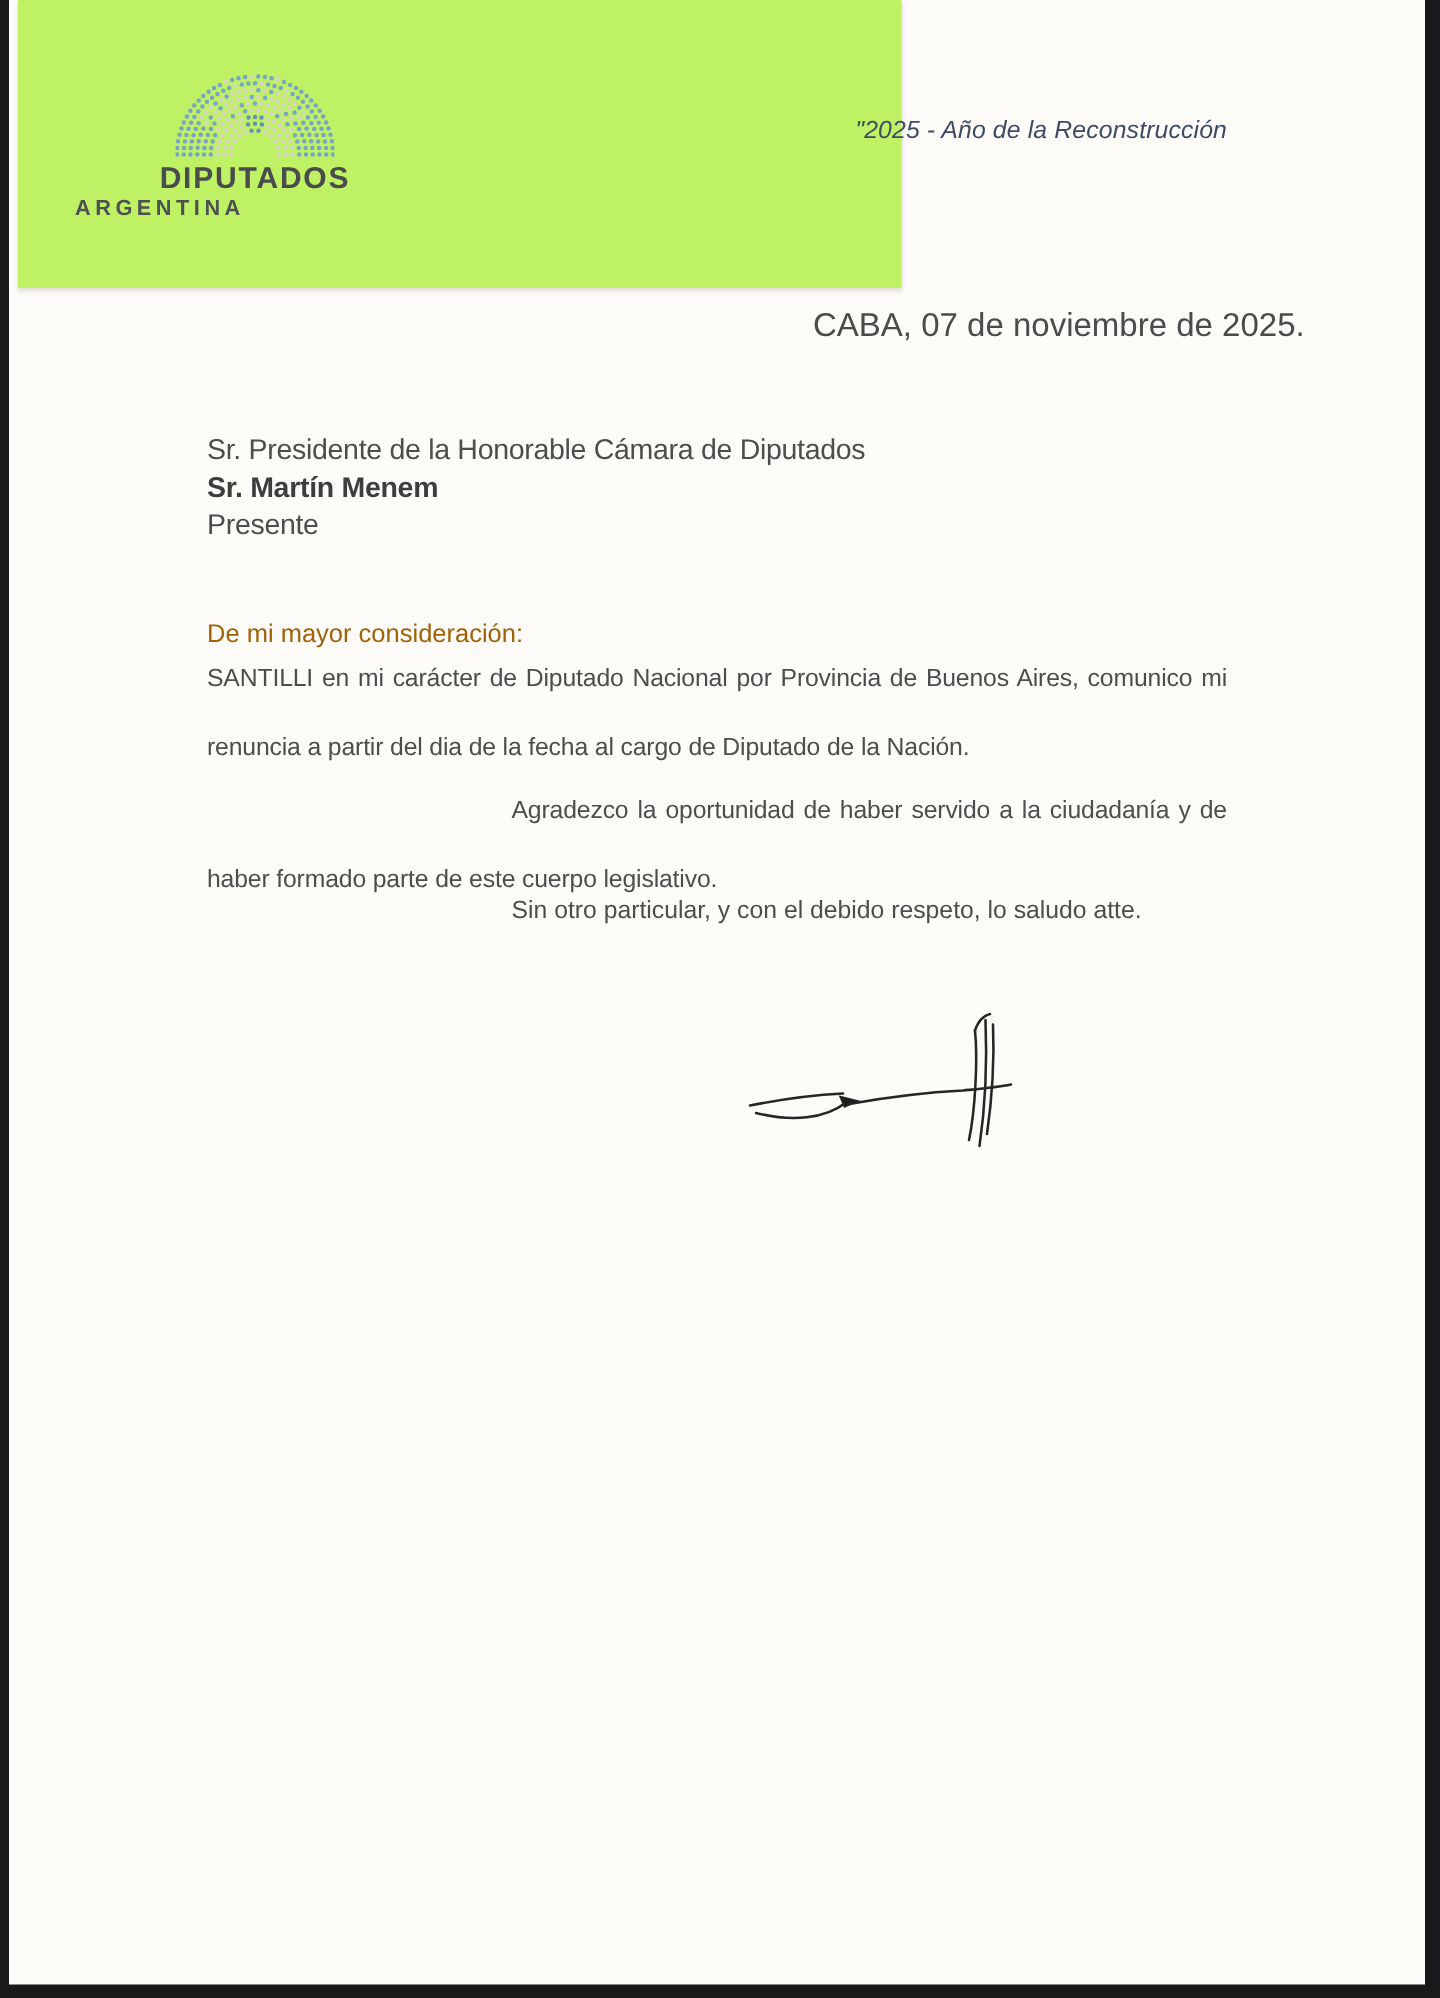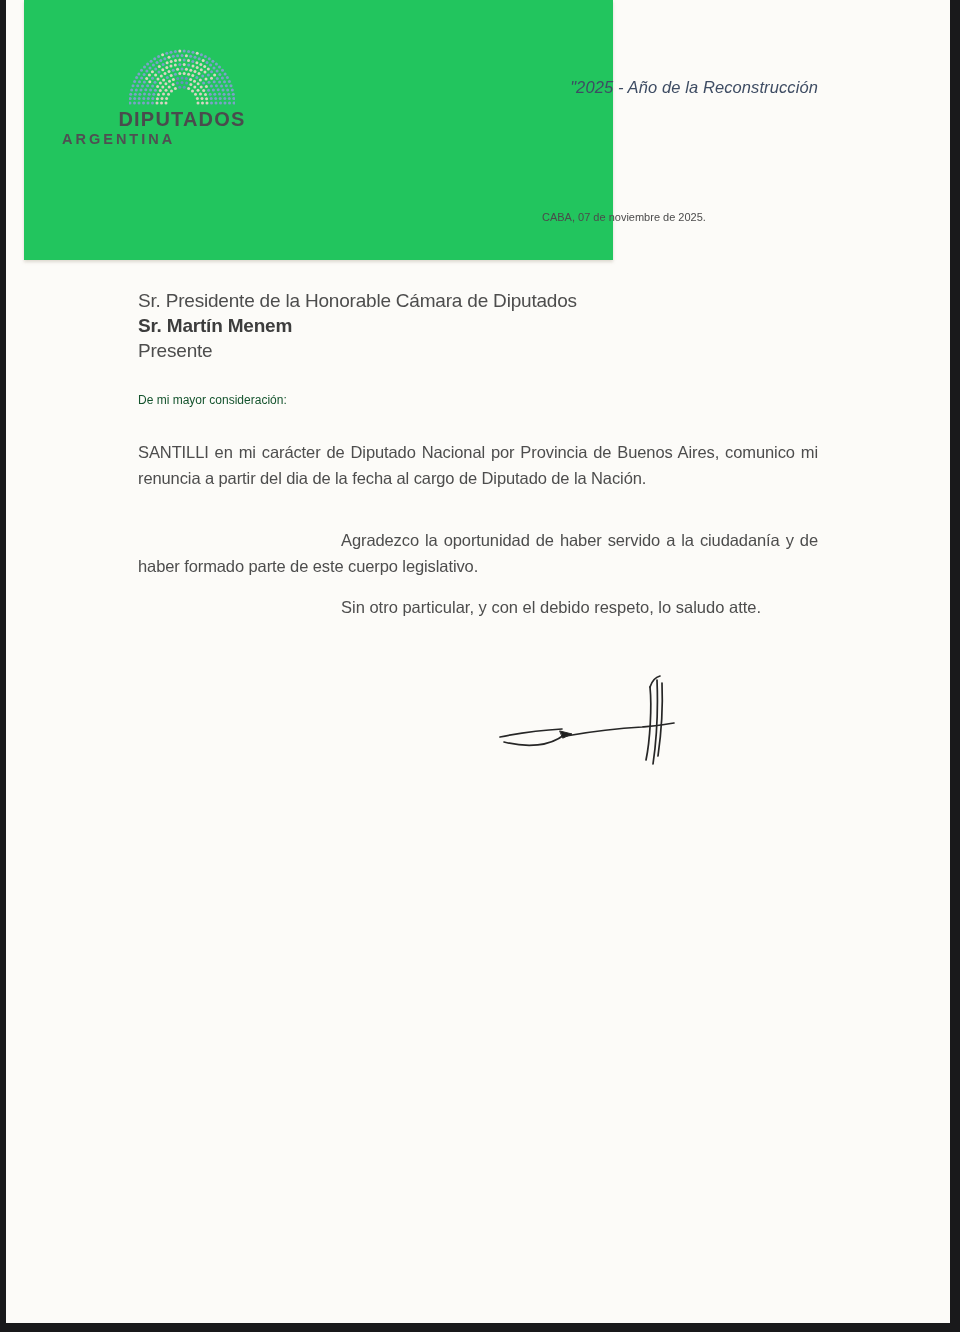--- a/index.html
+++ b/index.html
@@ -10,52 +10,52 @@
     color:#4e4e4e;
   }
   
   .edge{position:absolute;background:#19191b;}
   .edge-left{left:0;top:0;width:6px;height:1332px;}
   .edge-right{left:950px;top:0;width:10px;height:1332px;}
   .edge-bottom{left:0;top:1323px;width:960px;height:9px;}
 
   
   .letterhead{
-    position:absolute;left:24px;top:0;width:589px;height:260px;
-    background:#22c55e;box-shadow:0 2px 3px rgba(170,162,145,0.38);
+    position:absolute;left:12px;top:0;width:589px;height:192px;
+    background:#bef264;box-shadow:0 2px 3px rgba(170,162,145,0.38);
   }
   .logo-arc{position:absolute;left:105px;top:45px;width:106px;height:61px;}
   .brand{
     position:absolute;left:38px;top:109px;width:240px;text-align:center;
     font-size:20px;line-height:20px;font-weight:700;letter-spacing:1.2px;color:#4a4b4d;
   }
   .country{
     position:absolute;left:38px;top:131px;width:240px;
     font-size:14.5px;line-height:16px;font-weight:700;letter-spacing:3px;color:#4f5052;
   }
 
   
   .motto{
     position:absolute;top:75px;right:142px;text-align:right;
     font-style:italic;font-size:16.5px;line-height:24px;color:#3e4c63;letter-spacing:0.1px;
   }
 
-  .date-line{position:absolute;left:542px;top:204px;font-size:11px;line-height:26px;color:#4b4b4b;text-align:right;}
+  .date-line{position:absolute;left:542px;top:204px;font-size:22px;line-height:26px;color:#4b4b4b;text-align:right;}
 
   .recipient{position:absolute;left:138px;top:288px;font-size:19px;line-height:25px;color:#4d4d4d;letter-spacing:-0.2px;}
   .recipient .bold{font-weight:700;color:#3d3d3d;}
 
-  .salutation{position:absolute;left:138px;top:387px;font-size:12px;line-height:26px;color:#14532d;}
+  .salutation{position:absolute;left:138px;top:410px;font-size:17px;line-height:26px;color:#a16207;}
 
   .para{position:absolute;left:138px;width:680px;font-size:16.5px;line-height:26px;color:#4d4d4d;letter-spacing:-0.1px;}
   .p1{top:439px;}
   .p2{top:527px;}
   .ln{text-align:justify;text-align-last:justify;}
   .ln.indent{padding-left:203px;}
-  .ln.plain{text-align:left;text-align-last:left;}
+  .ln.plain{text-align:left;text-align-last:left;margin-top:20px;}
   .closing{position:absolute;left:138px;top:594px;width:680px;padding-left:203px;
            font-size:16.5px;line-height:26px;color:#4d4d4d;}
 
   .signature-wrap{position:absolute;left:490px;top:663px;width:200px;height:112px;}
   .signer{position:absolute;left:468px;top:786px;width:280px;text-align:center;
           font-size:16.5px;line-height:24px;color:#595959;}
 </style>
 </head>
 <body>
 

